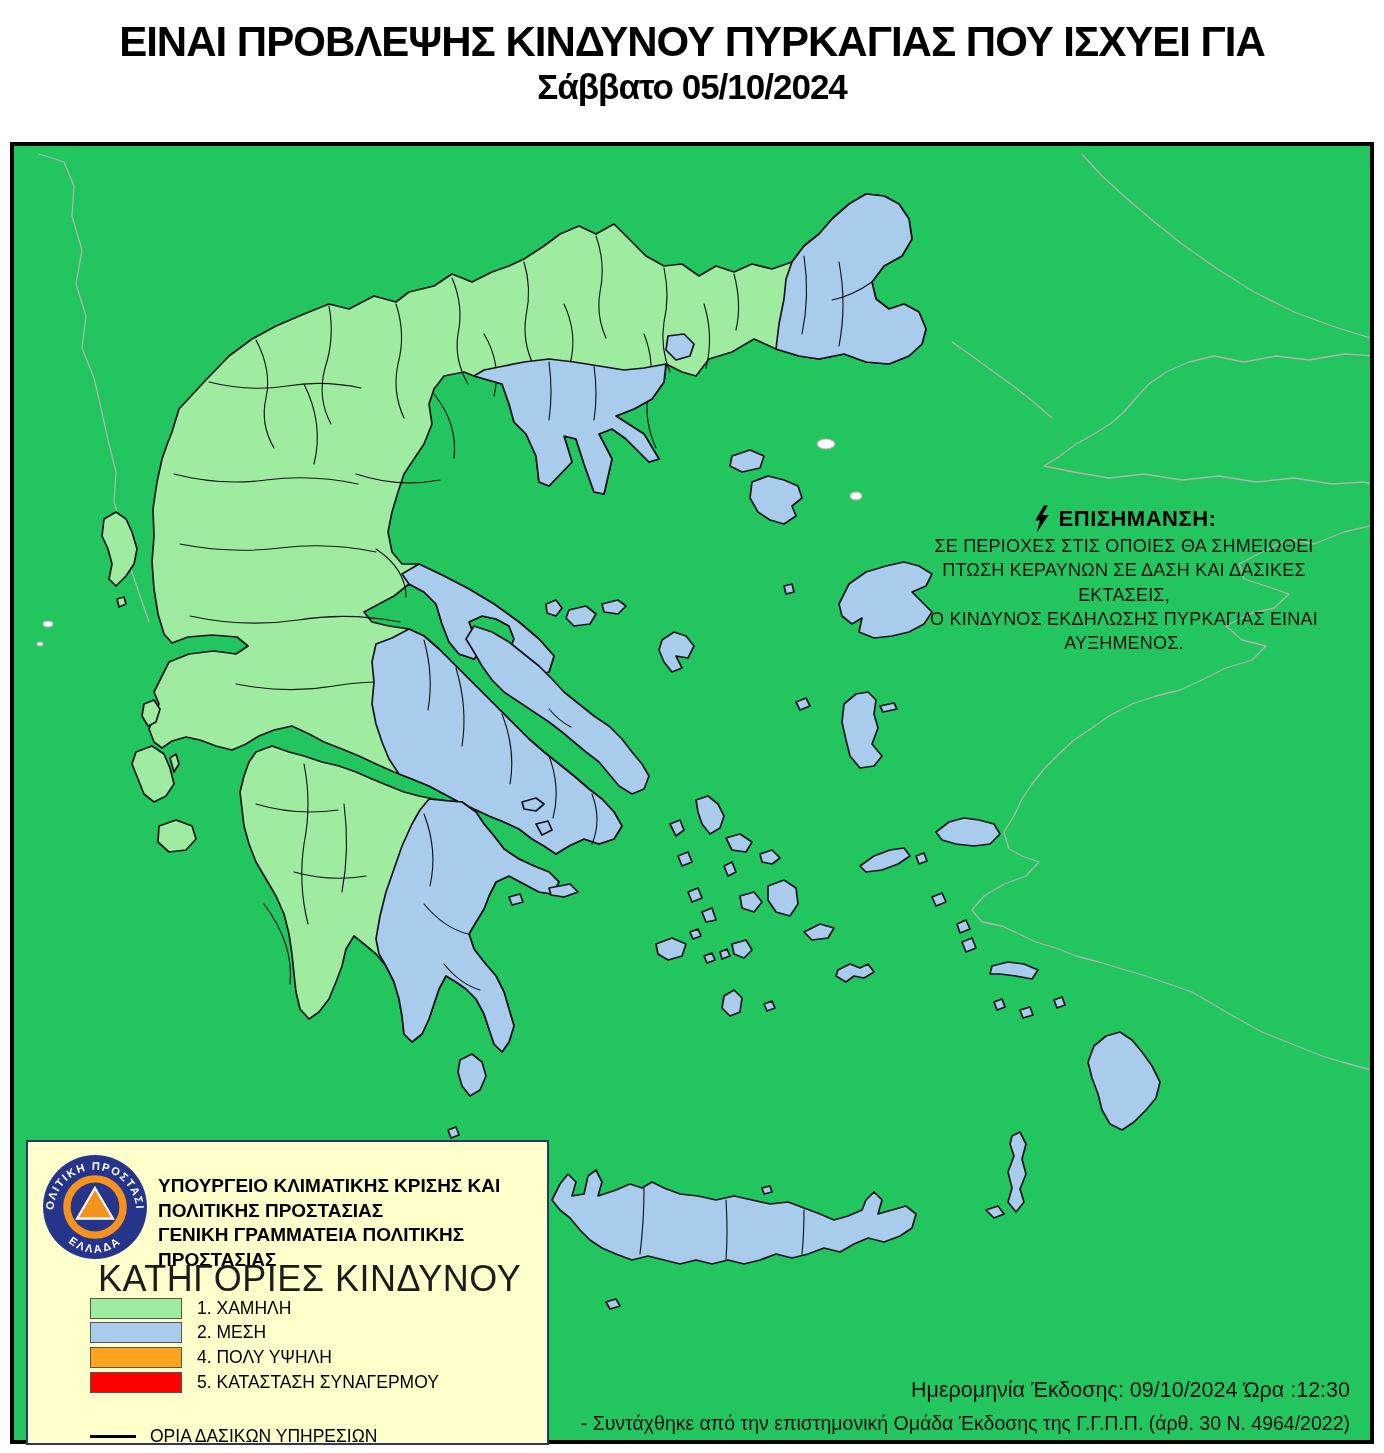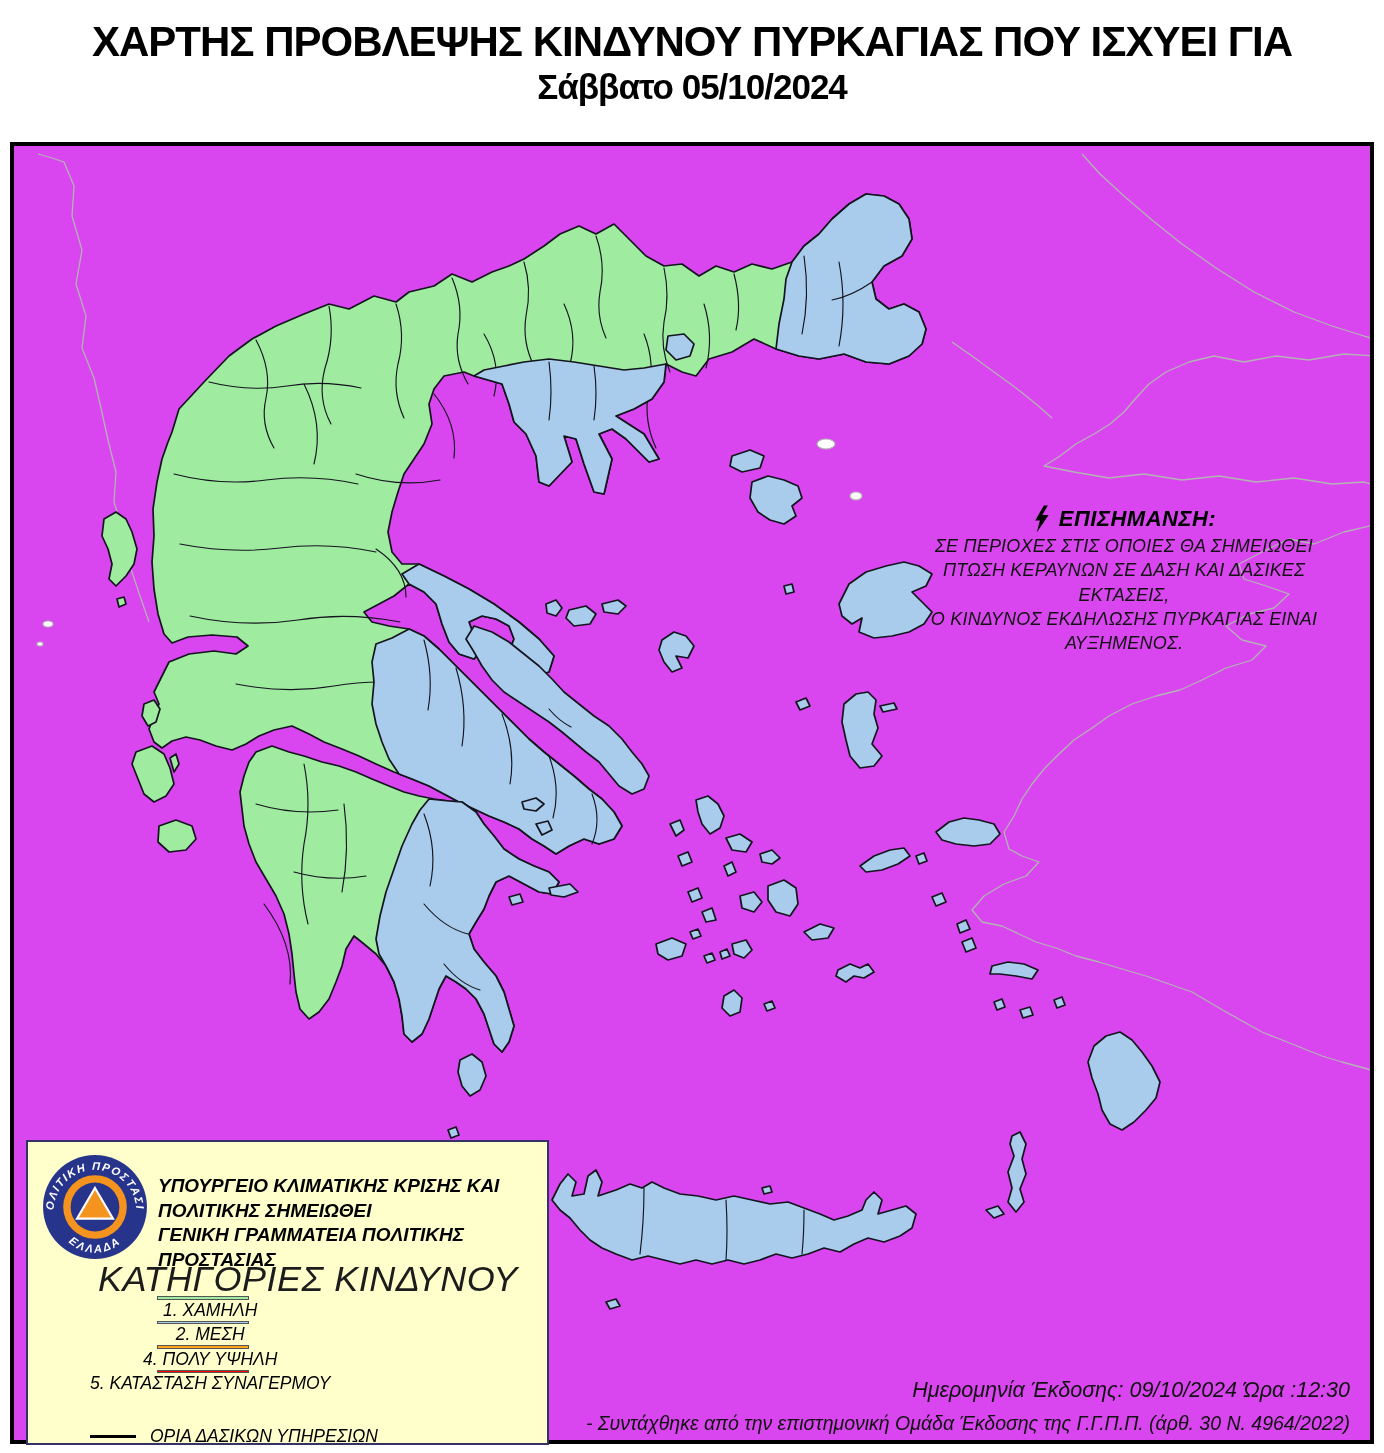--- a/index.html
+++ b/index.html
@@ -6,21 +6,21 @@
   .page{position:relative;width:1384px;height:1453px;background:#fff;
         font-family:"Liberation Sans", sans-serif;color:#000;overflow:hidden;}
 
   
   .title-block{position:absolute;top:18px;left:0;width:100%;text-align:center;}
   .title-line1{font-size:42px;font-weight:700;letter-spacing:-1px;line-height:1.15;}
   .title-line2{font-size:35px;font-weight:700;letter-spacing:-1px;line-height:1.2;}
 
   
   .map-frame{position:absolute;left:10px;top:142px;width:1356px;height:1294px;
-             border:4px solid #000;background:#d946ef;font-style:italic;}
+             border:4px solid #000;background:#22c55e;}
   .map-frame svg.mapsvg{position:absolute;left:0;top:0;width:100%;height:100%;}
 
   
   .r-low  path{fill:var(--risk-low);}
   .r-medium path{fill:var(--risk-medium);}
   g[data-bind-risk] path{stroke:#14141f;stroke-width:1.7;stroke-linejoin:round;stroke-linecap:round;}
   g[data-bind-risk] path.inner{fill:none !important;stroke-width:1.15;}
   .neighbors path{fill:none;stroke:#b3b3b3;stroke-width:1.3;stroke-linejoin:round;}
   .neighbors ellipse{fill:#fff;stroke:#b3b3b3;stroke-width:1.2;}
 
@@ -33,37 +33,37 @@
 
   
   .legend{position:absolute;left:22px;top:1136px;width:523px;height:305px;
           background:#FFFFCC;border:2px solid #333366;box-sizing:border-box;}
   .legend-logo{position:absolute;left:14px;top:12px;width:106px;height:106px;}
   .agency{position:absolute;left:130px;top:24px;width:386px;font-size:19px;font-weight:700;
           line-height:1.3;color:#000;margin-top:8px;}
   .legend-heading{position:absolute;left:70px;top:116px;font-size:36px;color:#1c1c1c;
                   letter-spacing:.5px;}
   .legend-rows{position:absolute;left:62px;top:154px;}
-  .legend-row{display:flex;align-items:center;height:24.6px;flex-direction:column;}
+  .legend-row{display:flex;align-items:center;height:24.6px;}
   .swatch{width:92px;height:21px;border:1px solid #555;box-sizing:border-box;margin-right:15px;}
   .legend-label{font-size:17.5px;color:#000;}
   .boundary-row{position:absolute;left:62px;top:284px;display:flex;align-items:center;}
   .boundary-line{width:46px;height:3px;background:#000;margin-right:14px;}
 
   
   .issue-line{position:absolute;right:30px;top:1374px;font-size:21.5px;color:#111;}
   .credit-line{position:absolute;right:30px;top:1408px;font-size:19.5px;color:#111;text-align:right;}
 </style>
 </head>
 <body>
 
 <div class="page">
 
   <div class="title-block">
-    <div class="title-line1" data-bind="title.line1">ΧΑΡΤΗΣ ΠΡΟΒΛΕΨΗΣ ΚΙΝΔΥΝΟΥ ΠΥΡΚΑΓΙΑΣ ΠΟΥ ΙΣΧΥΕΙ ΓΙΑ</div>
+    <div class="title-line1" data-bind="title.line1">ΕΙΝΑΙ ΠΡΟΒΛΕΨΗΣ ΚΙΝΔΥΝΟΥ ΠΥΡΚΑΓΙΑΣ ΠΟΥ ΙΣΧΥΕΙ ΓΙΑ</div>
     <div class="title-line2" data-bind="title.line2">Σάββατο 05/10/2024</div>
   </div>
 
   <div class="map-frame">
     <svg class="mapsvg" viewBox="10 142 1356 1294" preserveAspectRatio="none">
 
       <g class="neighbors">
         <path d="M34,150 L48,154 L60,158 L70,182 L68,212 L78,246 L72,280 L82,312 L78,344 L90,374 L97,404 L104,436 L112,468 L110,498 L120,530 L126,562 L136,592 L145,618"></path>
         <ellipse cx="44" cy="620" rx="5" ry="3"></ellipse>
         <ellipse cx="36" cy="640" rx="3" ry="2"></ellipse>
@@ -264,21 +264,21 @@
         <text font-size="10.5" font-weight="bold" fill="#FFFFFF" letter-spacing="2" font-family="Liberation Sans, sans-serif">
           <textPath href="#arcBot" startOffset="50%" text-anchor="middle" data-bind="legend.logo.ring_bottom">ΕΛΛΑΔΑ</textPath>
         </text>
         <circle cx="50" cy="50" r="30" fill="#F4941E"></circle>
         <circle cx="50" cy="50" r="23" fill="#27348B"></circle>
         <path d="M50,32 L67,61 L33,61 Z" fill="#F4941E" stroke="#FFFFFF" stroke-width="2"></path>
       </svg>
 
       <div class="agency">
         <div data-bind="legend.agency_line1">ΥΠΟΥΡΓΕΙΟ  ΚΛΙΜΑΤΙΚΗΣ ΚΡΙΣΗΣ ΚΑΙ</div>
-        <div data-bind="legend.agency_line2">ΠΟΛΙΤΙΚΗΣ ΣΗΜΕΙΩΘΕΙ</div>
+        <div data-bind="legend.agency_line2">ΠΟΛΙΤΙΚΗΣ ΠΡΟΣΤΑΣΙΑΣ</div>
         <div data-bind="legend.agency_line3">ΓΕΝΙΚΗ ΓΡΑΜΜΑΤΕΙΑ ΠΟΛΙΤΙΚΗΣ ΠΡΟΣΤΑΣΙΑΣ</div>
       </div>
 
       <div class="legend-heading" data-bind="legend.heading">ΚΑΤΗΓΟΡΙΕΣ ΚΙΝΔΥΝΟΥ</div>
 
       <div class="legend-rows">
         <div class="legend-row">
           <div class="swatch" style="background: rgb(159, 235, 159);"></div>
           <div class="legend-label" data-bind="legend.categories.0.label">1. ΧΑΜΗΛΗ</div>
         </div>

